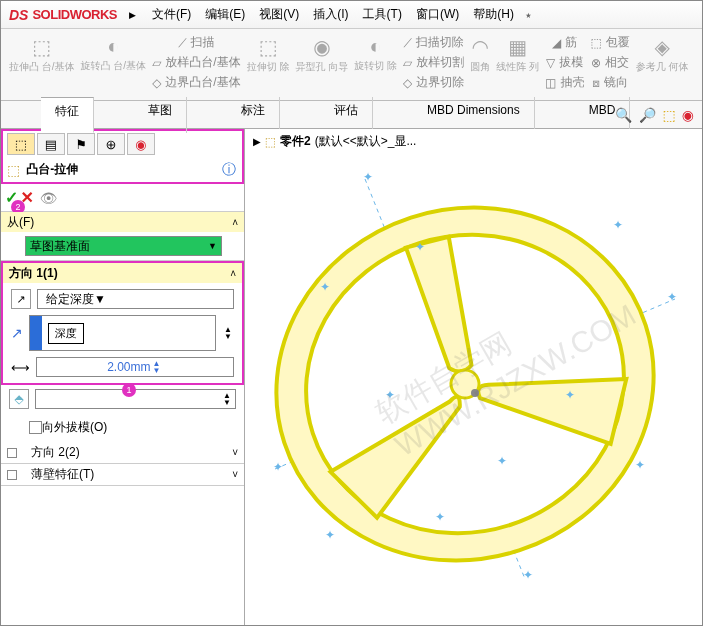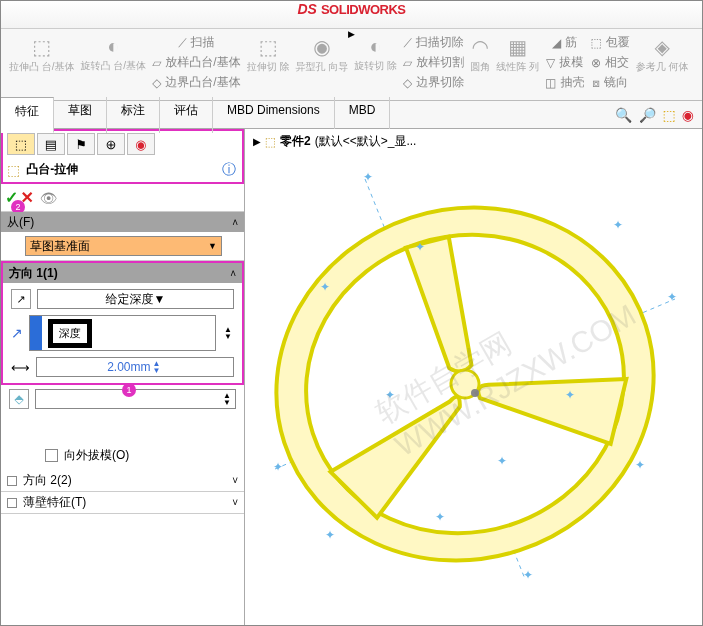--- a/index.html
+++ b/index.html
@@ -1,38 +1,38 @@
 <!DOCTYPE html>
 <html><head>
 <meta charset="utf-8">
 <style>
 * { margin: 0; padding: 0; box-sizing: border-box; font-family: "Microsoft YaHei", sans-serif; font-size: 12px; }
 body { width: 703px; height: 626px; background: #fff; overflow: hidden; border: 1px solid #888; }
 
 
-.titlebar { height: 28px; display: flex; align-items: center; background: linear-gradient(#fff, #f3f3f3); border-bottom: 1px solid #ccc; padding: 0 8px; gap: 12px; flex-direction: column; }
+.titlebar { height: 28px; display: flex; align-items: center; background: linear-gradient(#fff, #f3f3f3); border-bottom: 1px solid #ccc; padding: 8px 8px; gap: 12px; }
 .logo { display: flex; align-items: center; gap: 4px; }
 .logo-ds { color: #d92231; font-weight: bold; font-style: italic; font-size: 14px; }
 .logo-sw { color: #d92231; font-weight: bold; font-size: 13px; letter-spacing: -0.5px; }
 .menu-bar { display: flex; gap: 6px; align-items: center; }
 .menu-item { padding: 2px 4px; cursor: default; }
 .star { color: #666; font-size: 14px; }
 
 
 .ribbon { height: 72px; background: #f7f7f7; border-bottom: 1px solid #bbb; display: flex; padding: 4px 6px 0 6px; gap: 2px; }
 .rib-col { display: flex; flex-direction: column; align-items: center; gap: 1px; }
 .rib-big { display: flex; flex-direction: column; align-items: center; gap: 2px; color: #888; opacity: 0.7; padding: 2px 2px; }
 .rib-big .ico { font-size: 20px; }
 .rib-big .lb { font-size: 10px; line-height: 11px; text-align: center; }
 .rib-small { display: flex; align-items: center; gap: 4px; color: #888; font-size: 10px; padding: 1px 2px; }
 .rib-small .ico { font-size: 12px; }
 
 
 .tab-row { height: 28px; background: #f7f7f7; display: flex; align-items: center; border-bottom: 1px solid #aaa; position: relative; }
-.tab { padding: 0 14px; height: 36px; line-height: 27px; border-right: 1px solid #ccc; cursor: default; }
+.tab { padding: 0 14px; height: 36px; line-height: 27px; border-right: 1px solid #ccc; cursor: default; margin-left: 40px; }
 .tab.active { background: #fff; border-bottom: 1px solid #fff; border-top: 1px solid #aaa; }
 .tab-tools { position: absolute; right: 8px; display: flex; gap: 6px; align-items: center; }
 .tab-tools span { font-size: 14px; color: #888; }
 
 
 .main { display: flex; height: calc(100% - 128px); }
 .panel { width: 244px; border-right: 1px solid #aaa; background: #fff; display: flex; flex-direction: column; overflow: hidden; }
 .viewport { flex: 1; background: #fff; position: relative; }
 
 
@@ -47,67 +47,77 @@
 
 
 .okcancel { display: flex; align-items: center; gap: 2px; padding: 4px 4px; border-bottom: 1px solid #ccc; position: relative; }
 .ok { color: #17a217; font-size: 16px; font-weight: bold; }
 .cancel { color: #d22; font-size: 16px; font-weight: bold; }
 .eye { color: #888; font-size: 14px; margin-left: 4px; }
 .badge2 { position: absolute; left: 10px; top: 16px; width: 14px; height: 14px; background: #e030c0; color: #fff; border-radius: 50%; font-size: 9px; display: flex; align-items: center; justify-content: center; }
 
 
 .section { border-bottom: 1px solid #ccc; }
-.sec-head { display: flex; align-items: center; height: 20px; padding: 0 6px; background: #a3a3a3; cursor: default; position: relative; }
+.sec-head { display: flex; align-items: center; height: 20px; padding: 0 6px; background: #fef9c3; cursor: default; position: relative; }
 .sec-head .chev { position: absolute; right: 6px; font-size: 10px; }
 .sec-body { padding: 4px 10px 4px 24px; }
-.select { width: 197px; height: 20px; border: 1px solid #888; background: #fdba74; padding: 0 4px; display: flex; align-items: center; justify-content: space-between; }
+.select { width: 197px; height: 20px; border: 1px solid #888; background: #22c55e; padding: 0 4px; display: flex; align-items: center; justify-content: space-between; }
 .select .dd { font-size: 9px; }
 
 .hl { border: 2px solid #e030c0; }
 .dir1-body { padding: 6px 8px; position: relative; }
 .row { display: flex; align-items: center; gap: 6px; margin-bottom: 6px; }
 .arrow-btn { width: 20px; height: 20px; border: 1px solid #999; display: flex; align-items: center; justify-content: center; font-size: 11px; }
-.depth-sel { flex: 1; height: 20px; border: 1px solid #888; display: flex; align-items: center; justify-content: center; padding: 0 8px; }
+.depth-sel { flex: 1; height: 20px; border: 1px solid #888; display: flex; align-items: center; justify-content: flex-start; padding: 0 8px; }
 .blue-arr { color: #3a6fd8; font-size: 14px; }
 .depth-box { flex: 1; height: 36px; border: 1px solid #888; display: flex; align-items: center; }
 .depth-blue { width: 12px; background: #2b6dd8; height: 100%; }
-.depth-lbl { border: 5px solid #000000; padding: 2px 6px; margin-left: 6px; font-size: 11px; }
+.depth-lbl { border: 1px solid #000000; padding: 2px 6px; margin-left: 6px; font-size: 11px; }
 .depth-spin { display: flex; flex-direction: column; justify-content: space-between; padding: 2px; }
 .depth-spin span { font-size: 8px; line-height: 7px; }
 .dim-row { display: flex; align-items: center; gap: 6px; }
 .dim-ico { font-size: 13px; }
 .dim-input { flex: 1; height: 20px; border: 1px solid #888; padding: 0 4px; color: #3a6fd8; display: flex; align-items: center; justify-content: center; }
 .badge1 { position: absolute; right: 106px; top: 100px; width: 14px; height: 14px; background: #e030c0; color: #fff; border-radius: 50%; font-size: 9px; display: flex; align-items: center; justify-content: center; }
 .diamond-row { display: flex; gap: 6px; padding: 4px 8px; align-items: center; }
 .diamond-btn { width: 20px; height: 20px; border: 1px solid #999; display: flex; align-items: center; justify-content: center; color: #6ab4c9; }
 .empty-inp { flex: 1; height: 20px; border: 1px solid #888; display: flex; align-items: center; justify-content: flex-end; padding: 0 2px; }
-.chk-row { padding: 6px 44px; display: flex; align-items: center; gap: 6px; margin-top: 28px; }
+.chk-row { padding: 6px 28px; display: flex; align-items: center; gap: 0; }
 .chk { width: 13px; height: 13px; border: 1px solid #888; }
-.simple-head { display: flex; align-items: center; height: 22px; padding: 0 6px; border-bottom: 1px solid #ccc; position: relative; }
+.simple-head { display: flex; align-items: center; height: 22px; padding: 0 6px; border-bottom: 1px solid #ccc; position: relative; gap: 8px; }
 .simple-head .sq { width: 10px; height: 10px; border: 1px solid #888; margin-right: 6px; }
 .simple-head .chev { position: absolute; right: 6px; font-size: 10px; }
 
 
 .bc { position: absolute; top: 4px; left: 8px; display: flex; align-items: center; gap: 4px; }
 .bc .tri { font-size: 10px; }
 .bc .partico { color: #c9a43b; }
 .wheel { position: absolute; top: 30px; left: 20px; }
 .axis-dot { font-size: 12px; fill: #6bb6e8; }
 .watermark { position: absolute; top: 180px; left: 120px; opacity: 0.15; font-size: 30px; transform: rotate(-30deg); color: #666; pointer-events: none; }
 </style>
 </head>
 <body>
 
 <div class="titlebar">
   <div class="logo">
     <span class="logo-ds">DS</span>
     <span class="logo-sw">SOLIDWORKS</span>
   </div>
   <span style="font-size:9px;">▶</span>
+  <div class="menu-bar">
+    <span class="menu-item">文件(F)</span>
+    <span class="menu-item">编辑(E)</span>
+    <span class="menu-item">视图(V)</span>
+    <span class="menu-item">插入(I)</span>
+    <span class="menu-item">工具(T)</span>
+    <span class="menu-item">窗口(W)</span>
+    <span class="menu-item">帮助(H)</span>
+    <span class="star">⋆</span>
+  </div>
 </div>
 
 <div class="ribbon">
   <div class="rib-big">
       <span class="ico">⬚</span>
       <span class="lb">拉伸凸
 台/基体</span>
     </div>
   <div class="rib-big">
       <span class="ico">◐</span>

